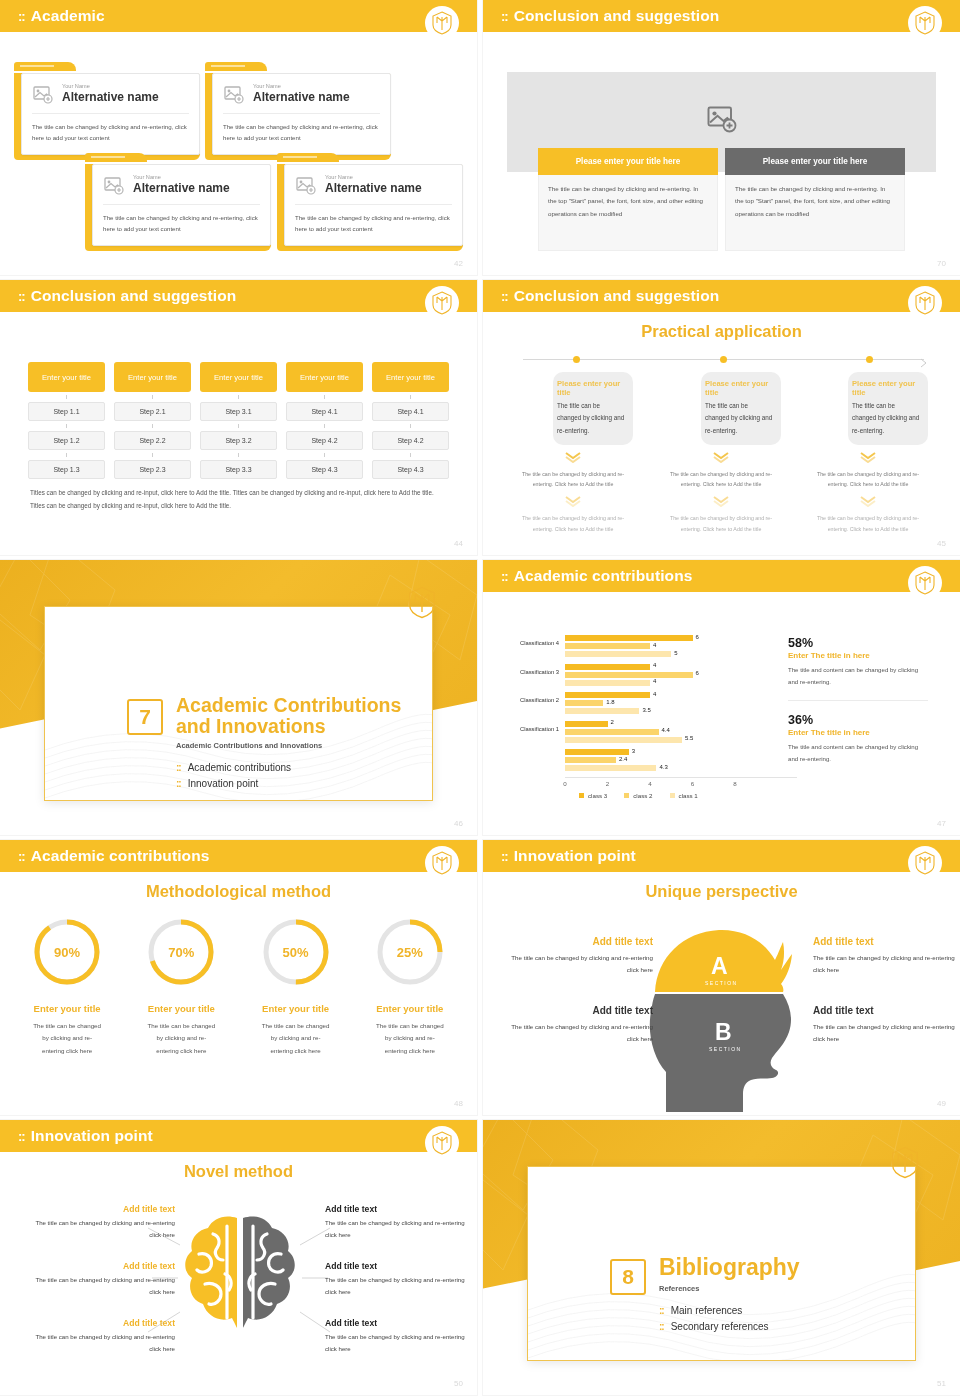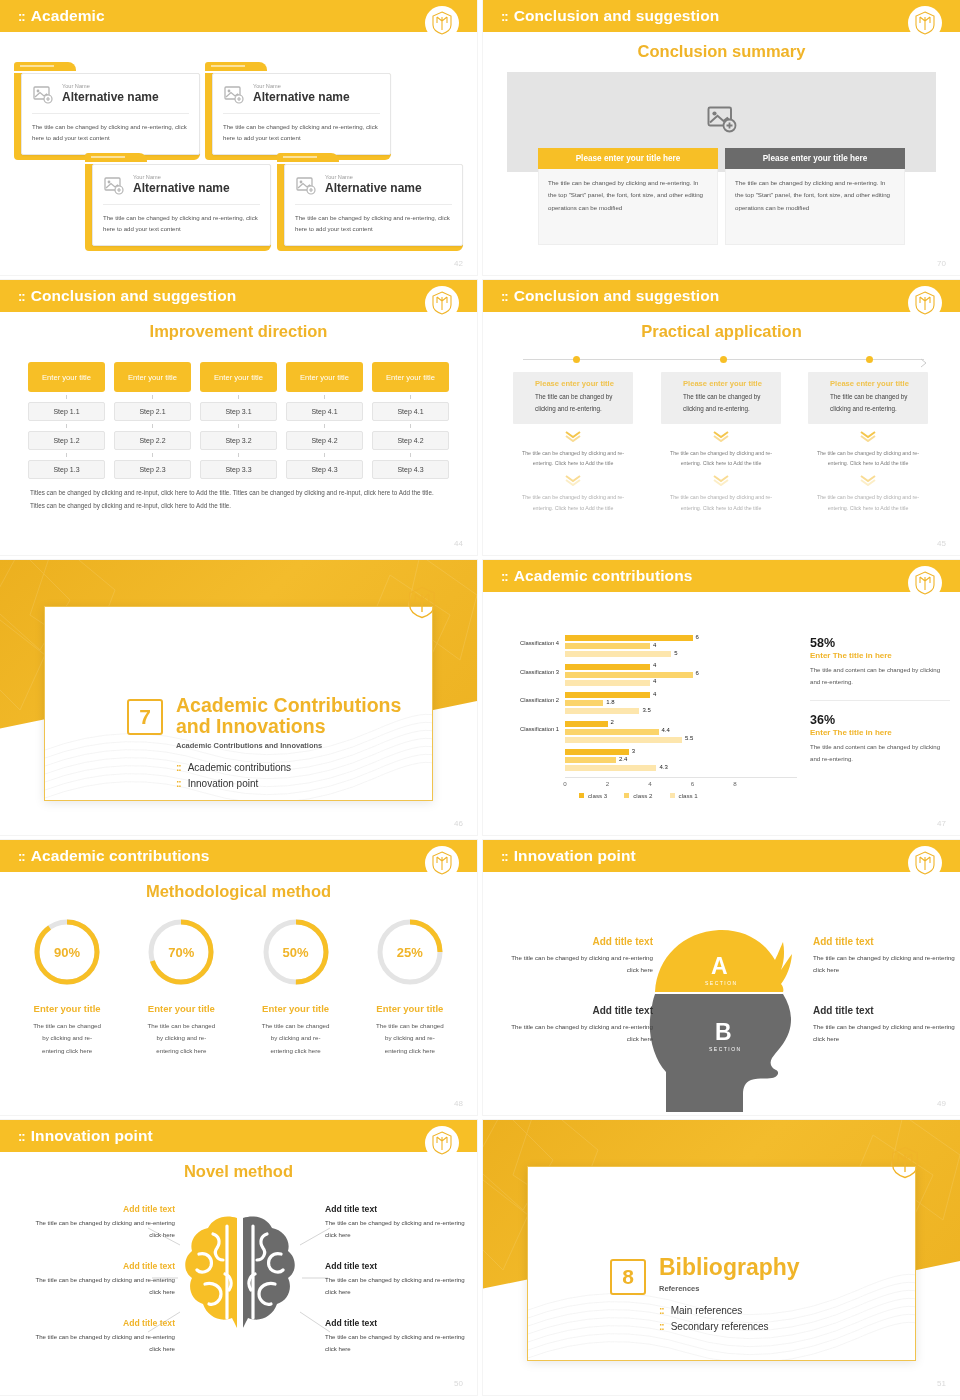--- a/index.html
+++ b/index.html
@@ -90,21 +90,21 @@
   
   .grayblock {
     position: absolute; left: 24px; right: 24px; top: 72px; height: 100px;
     background: #e4e4e4;
   }
   .grayblock .imgico {
     position: absolute; left: 50%; top: 48%; transform: translate(-50%,-50%);
   }
   .ccol { position: absolute; width: 180px; top: 148px; }
   .ccol .chead {
-    height: 21px; display:flex; align-items:center; justify-content:center;
+    height: 27px; display:flex; align-items:center; justify-content:center;
     color: #ffffff; font-size: 8.2px; font-weight: bold;
   }
   .ccol .cbody {
     background: #f7f7f7; border:1px solid #eeeeee; border-top:none;
     padding: 8px 9px 10px 9px;
     font-size: 6.2px; color: #555555; line-height: 2.0; height: 76px;
   }
 
   
   .steps { position: absolute; left: 28px; right: 28px; top: 82px;
@@ -131,21 +131,21 @@
     position: absolute; left: 40px; right: 36px; top: 79px; height: 1px;
     background: #d8d8d8;
   }
   .tl-arrow { position:absolute; right: 30px; top: 74px; }
   .tl-dot {
     position: absolute; width: 7px; height: 7px; border-radius: 50%;
     background: #f7bf26; top: 76px;
   }
   .pcol { position: absolute; width: 120px; top: 92px; }
   .pcard {
-    background: #eeeeee; border-radius: 1px; padding: 7px 8px 8px 22px;
+    background: #eeeeee; border-radius: 10px; padding: 7px 8px 8px 4px; margin-left: 40px;
   }
   .pcard .pt { color: #f0c34e; font-size: 7.6px; font-weight: bold; margin-bottom: 3px; }
   .pcard .pd { font-size: 6.3px; color: #444444; line-height: 1.95; }
   .chev { text-align:center; margin: 4px 0 2px 0; }
   .ptxt { text-align:center; font-size: 5.3px; color: #7d7d7d; line-height: 1.95; }
 
   
   .divider-slide { background: #ffffff; overflow:hidden; }
   .div-bg {
     position:absolute; left:0; right:0; top:0; height: 196px;
@@ -193,21 +193,21 @@
   }
   .axis span {
     position:absolute; top: 2px; font-size: 6.2px; color: #666666;
     transform: translateX(-50%);
   }
   .legend {
     position:absolute; left: 82px; top: 0; display:flex; gap: 17px;
     font-size: 6.2px; color: #444444; align-items:center;
   }
   .legend i { width: 5px; height: 5px; display:inline-block; margin-right: 4px; }
-  .statcol { position:absolute; right: 10px; top: 76px; width: 140px; }
+  .statcol { position:absolute; right: 32px; top: 76px; width: 140px; }
   .stat-num { font-size: 12.5px; font-weight: bold; color: #1a1a1a; }
   .stat-ttl { font-size: 8px; font-weight: bold; color: #f0b429; margin-top: 1px; }
   .stat-desc { font-size: 6.1px; color: #555555; line-height: 1.95; margin-top: 4px; }
   .stat-hr { height:1px; background:#ebebeb; margin: 12px 0 12px 0; }
 
   
   .donuts { position:absolute; left: 10px; right: 10px; top: 76px; display:flex; }
   .dcol { flex:1; text-align:center; }
   .dwrap { position:relative; width: 72px; height: 72px; margin: 0 auto; text-decoration: underline; }
   .dpct {
@@ -353,21 +353,20 @@
     <div class="hdr">
       <span class="hdr-pre">::</span>
       <span class="hdr-title">Conclusion and suggestion</span>
     </div>
     <div class="logo">
       <svg width="22" height="24" viewBox="0 0 22 24">
         <path d="M11 1 L20 5 L20 14 Q20 20 11 23 Q2 20 2 14 L2 5 Z" fill="none" stroke="#f0b429" stroke-width="1.1"></path>
         <path d="M11 6 L11 19 M11 10 L6 6 M11 10 L16 6 M6 6 L6 12 M16 6 L16 12" fill="none" stroke="#f0b429" stroke-width="1.1"></path>
       </svg>
     </div>
-    <div class="sec-title">Conclusion summary</div>
 
     <div class="grayblock">
       <span class="imgico">
         <svg width="30" height="30" viewBox="0 0 20 20">
             <rect x="1" y="3" width="15" height="12" rx="1" fill="none" stroke="#7c7c7c" stroke-width="1.3"></rect>
             <circle cx="5" cy="7" r="1.4" fill="#7c7c7c"></circle>
             <path d="M2 13 L7 8.5 L11 12 L13.5 10 L15 11.5" fill="none" stroke="#7c7c7c" stroke-width="1.3"></path>
             <circle cx="15" cy="15" r="4" fill="#e4e4e4" stroke="#7c7c7c" stroke-width="1.2"></circle>
             <path d="M15 13 v4 M13 15 h4" stroke="#7c7c7c" stroke-width="1.2"></path>
           </svg>
@@ -390,21 +389,20 @@
     <div class="hdr">
       <span class="hdr-pre">::</span>
       <span class="hdr-title">Conclusion and suggestion</span>
     </div>
     <div class="logo">
       <svg width="22" height="24" viewBox="0 0 22 24">
         <path d="M11 1 L20 5 L20 14 Q20 20 11 23 Q2 20 2 14 L2 5 Z" fill="none" stroke="#f0b429" stroke-width="1.1"></path>
         <path d="M11 6 L11 19 M11 10 L6 6 M11 10 L16 6 M6 6 L6 12 M16 6 L16 12" fill="none" stroke="#f0b429" stroke-width="1.1"></path>
       </svg>
     </div>
-    <div class="sec-title">Improvement direction</div>
 
     <div class="steps">
       <div class="stepcol">
         <div class="stephead">Enter your title</div>
         <div class="conn"></div>
         <div class="stepbox">Step 1.1</div>
         <div class="conn"></div>
         <div class="stepbox">Step 1.2</div>
         <div class="conn"></div>
         <div class="stepbox">Step 1.3</div>
@@ -760,20 +758,21 @@
     <div class="hdr">
       <span class="hdr-pre">::</span>
       <span class="hdr-title">Innovation point</span>
     </div>
     <div class="logo">
       <svg width="22" height="24" viewBox="0 0 22 24">
         <path d="M11 1 L20 5 L20 14 Q20 20 11 23 Q2 20 2 14 L2 5 Z" fill="none" stroke="#f0b429" stroke-width="1.1"></path>
         <path d="M11 6 L11 19 M11 10 L6 6 M11 10 L16 6 M6 6 L6 12 M16 6 L16 12" fill="none" stroke="#f0b429" stroke-width="1.1"></path>
       </svg>
     </div>
+    <div class="sec-title">Unique perspective</div>
 
     <svg style="position:absolute; left:150px; top:72px;" width="180" height="200" viewBox="0 0 180 200">
 
       <path d="M22 82 L150 82 C158 95 160 108 156 120 C152 132 143 140 139 146 C136 151 138 156 143 158 C147 160 145 165 139 166 C133 167 124 166 118 168 C112 170 110 176 110 182 L110 200 L33 200 L33 160 C20 146 14 120 18 100 C19 93 20 87 22 82 Z" fill="#6b6b6b"></path>
 
       <path d="M22 80 C24 45 50 20 86 18 C112 17 132 30 142 48 C146 40 148 34 150 30 C152 40 151 50 148 58 C152 52 156 46 159 42 C158 54 154 64 148 72 C150 74 151 78 150 80 Z" fill="#f7bf26"></path>
       <text x="78" y="62" font-family="Liberation Sans, sans-serif" font-size="23" font-weight="bold" fill="#ffffff">A</text>
       <text x="72" y="73" font-family="Liberation Sans, sans-serif" font-size="5" letter-spacing="1.5" fill="#ffffff">SECTION</text>
       <text x="82" y="128" font-family="Liberation Sans, sans-serif" font-size="23" font-weight="bold" fill="#ffffff">B</text>
       <text x="76" y="139" font-family="Liberation Sans, sans-serif" font-size="5" letter-spacing="1.5" fill="#ffffff">SECTION</text>

